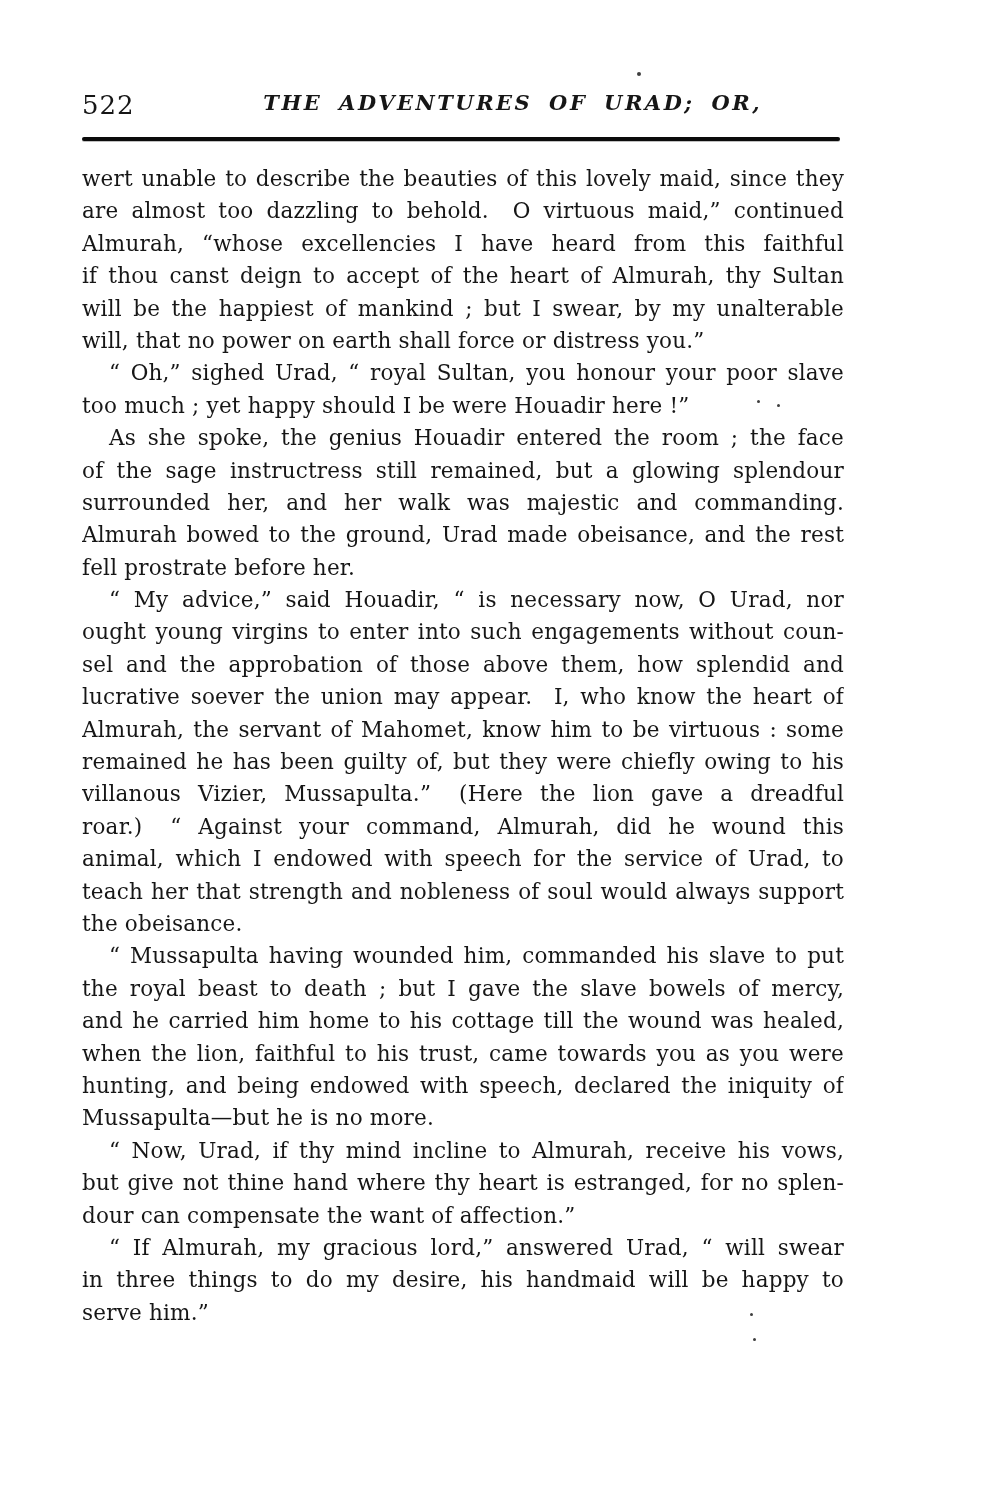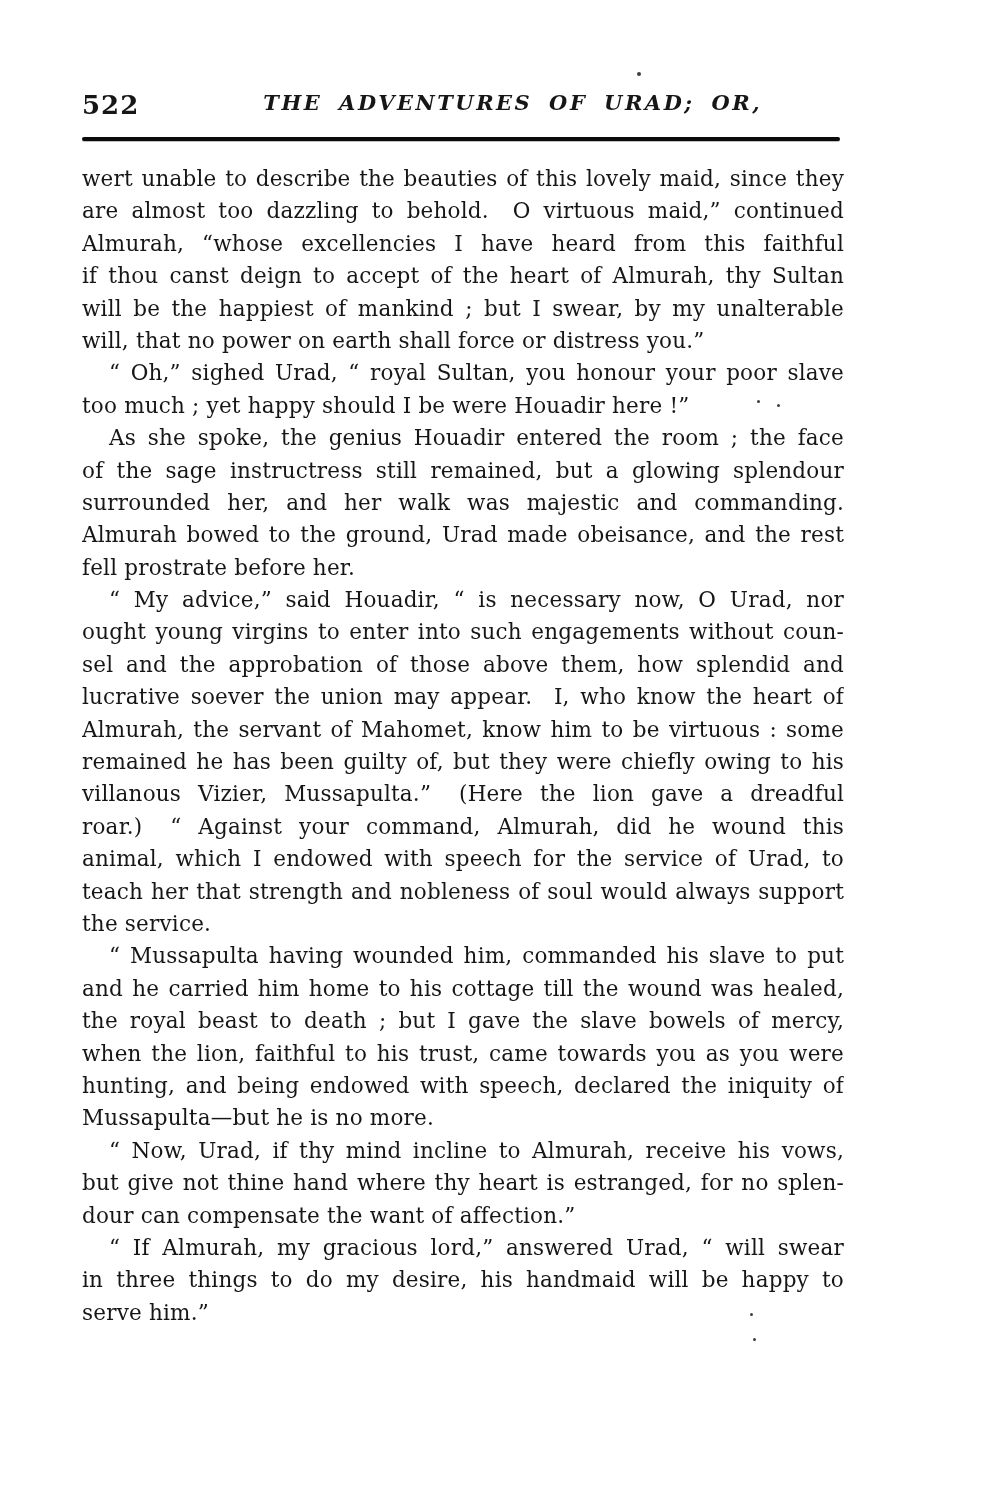--- a/index.html
+++ b/index.html
@@ -21,21 +21,21 @@
     top: 88px;
     left: 82px;
     width: 760px;
     height: 36px;
   }
   .page-number {
     position: absolute;
     left: 0;
     top: 2px;
     font-size: 26px;
-    font-weight: bold;
+    font-weight: normal;
     letter-spacing: 1px;
   }
   .running-title {
     position: absolute;
     left: 60px;
     right: 80px;
     top: 2px;
     text-align: right;
     font-style: italic;
     font-weight: bold;
@@ -113,24 +113,24 @@
       <div class="line indent">“ My advice,” said Houadir, “ is necessary now, O Urad, nor</div>
       <div class="line">ought young virgins to enter into such engagements without coun-</div>
       <div class="line">sel and the approbation of those above them, how splendid and</div>
       <div class="line">lucrative soever the union may appear.  I, who know the heart of</div>
       <div class="line">Almurah, the servant of Mahomet, know him to be virtuous : some</div>
       <div class="line">remained he has been guilty of, but they were chiefly owing to his</div>
       <div class="line">villanous Vizier, Mussapulta.”  (Here the lion gave a dreadful</div>
       <div class="line">roar.)  “ Against your command, Almurah, did he wound this</div>
       <div class="line">animal, which I endowed with speech for the service of Urad, to</div>
       <div class="line">teach her that strength and nobleness of soul would always support</div>
-      <div class="line last">the service.</div>
+      <div class="line last">the obeisance.</div>
       <div class="line indent">“ Mussapulta having wounded him, commanded his slave to put</div>
+      <div class="line">the royal beast to death ; but I gave the slave bowels of mercy,</div>
       <div class="line">and he carried him home to his cottage till the wound was healed,</div>
-      <div class="line">the royal beast to death ; but I gave the slave bowels of mercy,</div>
       <div class="line">when the lion, faithful to his trust, came towards you as you were</div>
       <div class="line">hunting, and being endowed with speech, declared the iniquity of</div>
       <div class="line last">Mussapulta—but he is no more.</div>
       <div class="line indent">“ Now, Urad, if thy mind incline to Almurah, receive his vows,</div>
       <div class="line">but give not thine hand where thy heart is estranged, for no splen-</div>
       <div class="line last">dour can compensate the want of affection.”</div>
       <div class="line indent">“ If Almurah, my gracious lord,” answered Urad, “ will swear</div>
       <div class="line">in three things to do my desire, his handmaid will be happy to</div>
       <div class="line last">serve him.”</div>
     </div>

